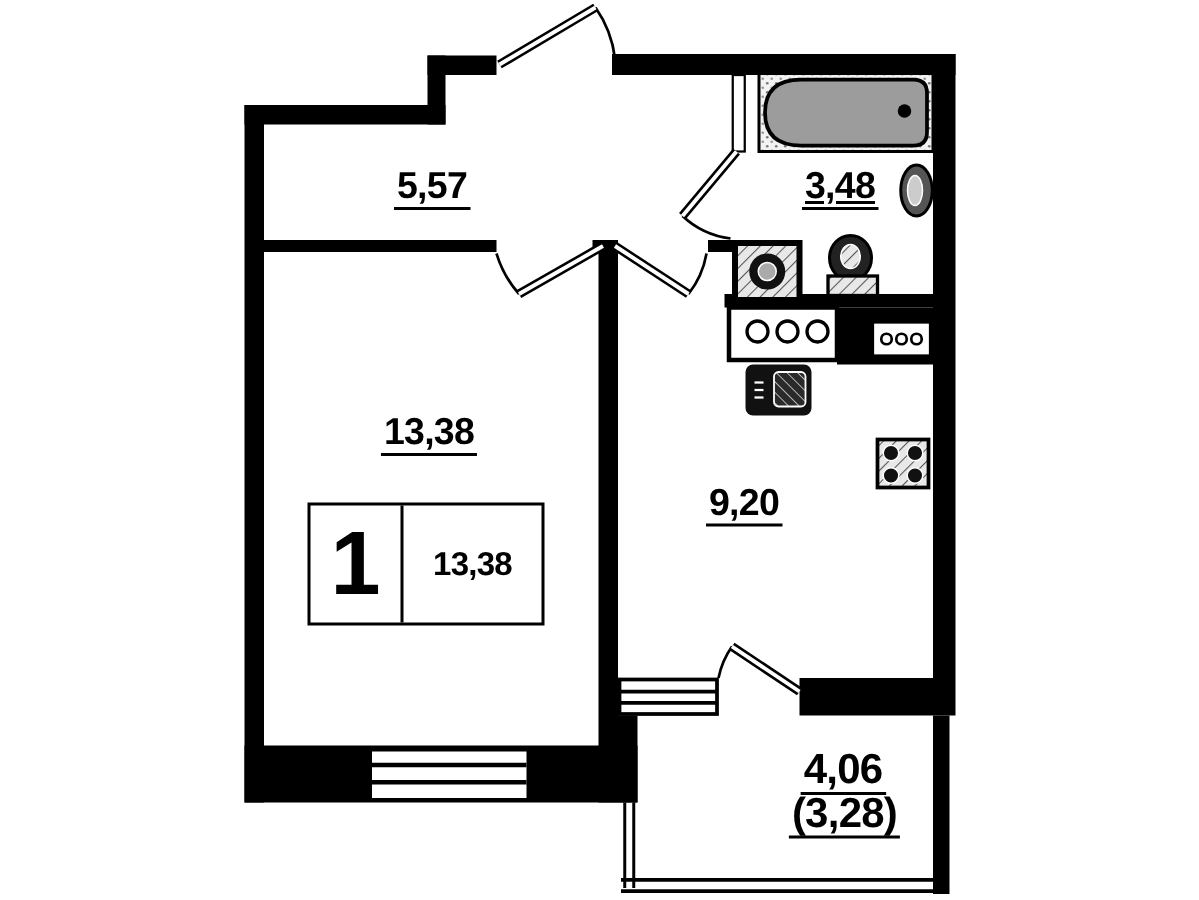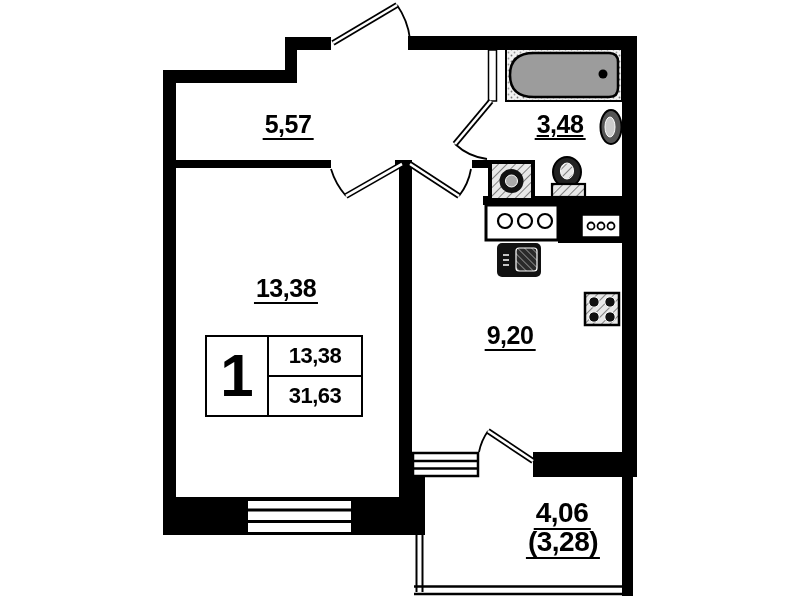--- a/index.html
+++ b/index.html
@@ -176,27 +176,26 @@
       <circle cx="610" cy="317" r="5.2" fill="#111" stroke="#fff" stroke-width="1"></circle>
     </g>
   </svg>
 
   <div class="room-label" style="left:288px;top:111px;">5,57</div>
 
   <div class="room-label" style="left:560px;top:111px;text-decoration:underline;">3,48</div>
 
   <div class="room-label" style="left:286px;top:275px;">13,38</div>
 
-  <div class="room-label" style="left:510px;top:322px;">9,20</div>
+  <div class="room-label" style="left:496px;top:322px;">9,20</div>
 
   <div class="room-label small" style="left:562px;top:498px;">4,06</div>
 
   <div class="room-label small" style="left:563px;top:527px;">(3,28)</div>
 
   <div class="info-box">
     <div class="count-cell">1</div>
     <div class="rows">
       <div class="row">13,38</div>
-      <div class="row">31,63</div>
     </div>
   </div>
 
 </div>
 
 </body></html>

